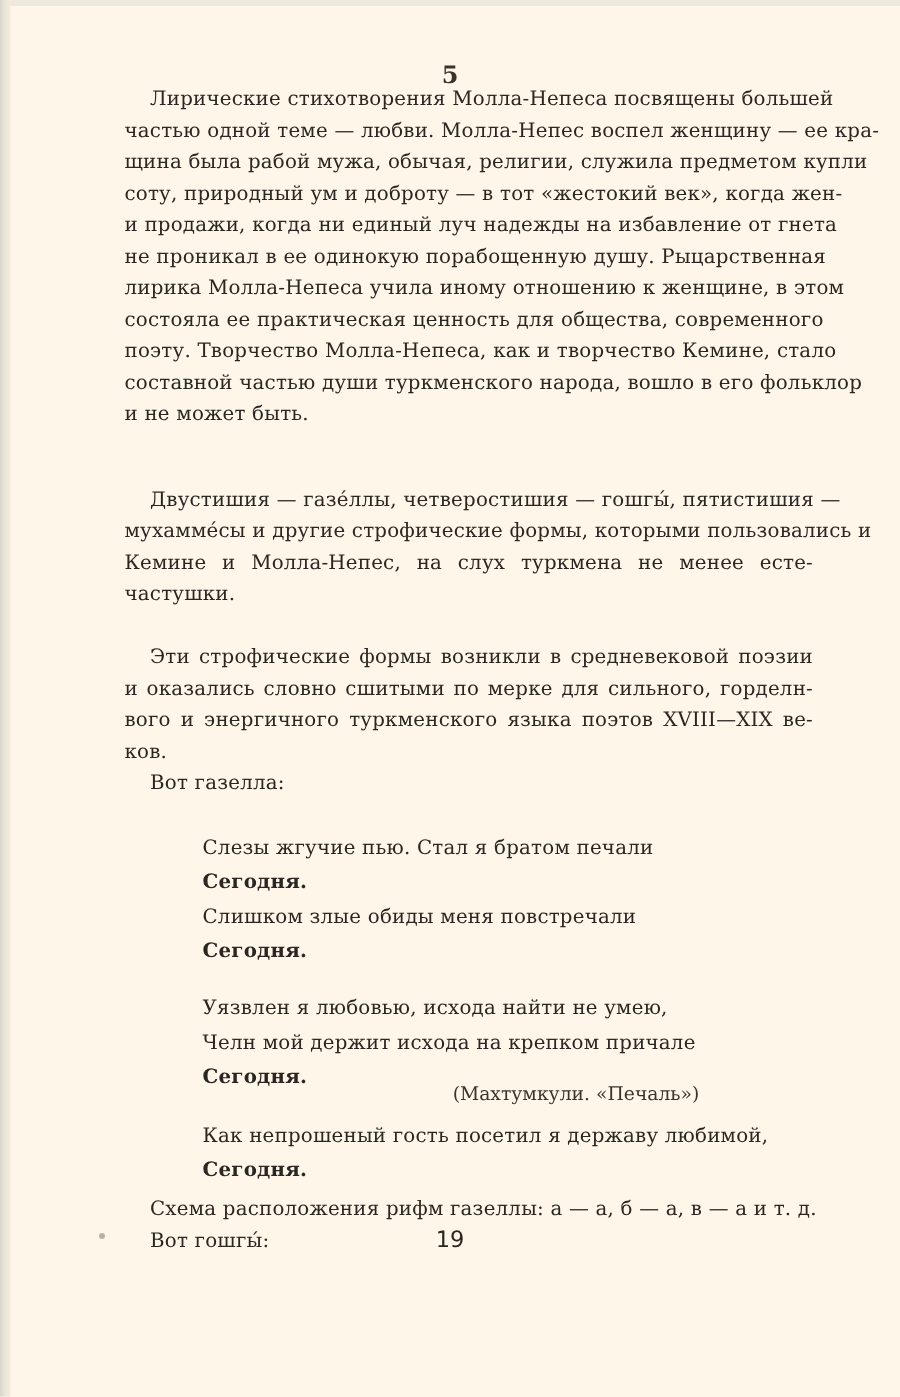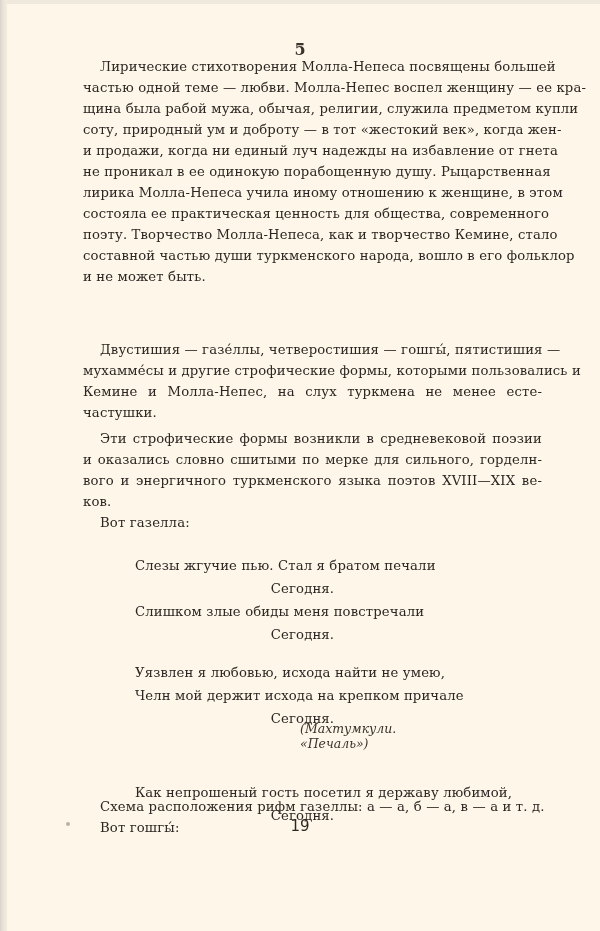--- a/index.html
+++ b/index.html
@@ -21,38 +21,38 @@
   .chapter-num {
     position: absolute; left: 0; width: 600px; top: 40px;
     text-align: center; font-size: 16px; font-weight: bold; color: #3a332c;
   }
   .text-block {
     position: absolute; left: 83px; width: 459px;
     font-size: 13.2px; line-height: 21px;
     text-align: justify; letter-spacing: 0.15px;
   }
   .p1 { top: 56px; }
-  .p2 { top: 281px; margin-top: 16px; }
+  .p2 { top: 281px; }
   .p3 { top: 386px; }
   .p4 { top: 449px; }
   .line { display: block; text-align: justify; text-align-last: justify; white-space: nowrap; }
   .line.last { text-align-last: left; }
   .line.indent { padding-left: 17px; }
   .poem {
     position: absolute; left: 135px; width: 335px;
     font-size: 13.2px; line-height: 23px; letter-spacing: 0.15px;
   }
   .poem .v { display: block; white-space: nowrap; }
-  .poem .refrain { display: block; text-align: center; padding-right: 0; }
+  .poem .refrain { display: block; text-align: left; padding-right: 0; font-weight: bold; }
   .st1 { top: 490px; }
   .st2 { top: 578px; }
-  .st3 { top: 664px; margin-top: 35px; }
+  .st3 { top: 664px; }
   .attribution {
     position: absolute; left: 300px; width: 168px; top: 722px;
-    text-align: left; font-style: italic; font-size: 12.5px; color: #3a332c;
+    text-align: center; font-size: 12.5px; color: #3a332c;
   }
   .p5 { top: 765px; }
   .page-num {
     position: absolute; left: 0; width: 600px; top: 817px;
     text-align: center; font-family: "DejaVu Sans", "Liberation Sans", sans-serif;
     font-size: 15px; color: #2b2622;
   }
   .speck {
     position: absolute; left: 66px; top: 822px; width: 4px; height: 4px;
     border-radius: 50%; background: #b9b2a6;

